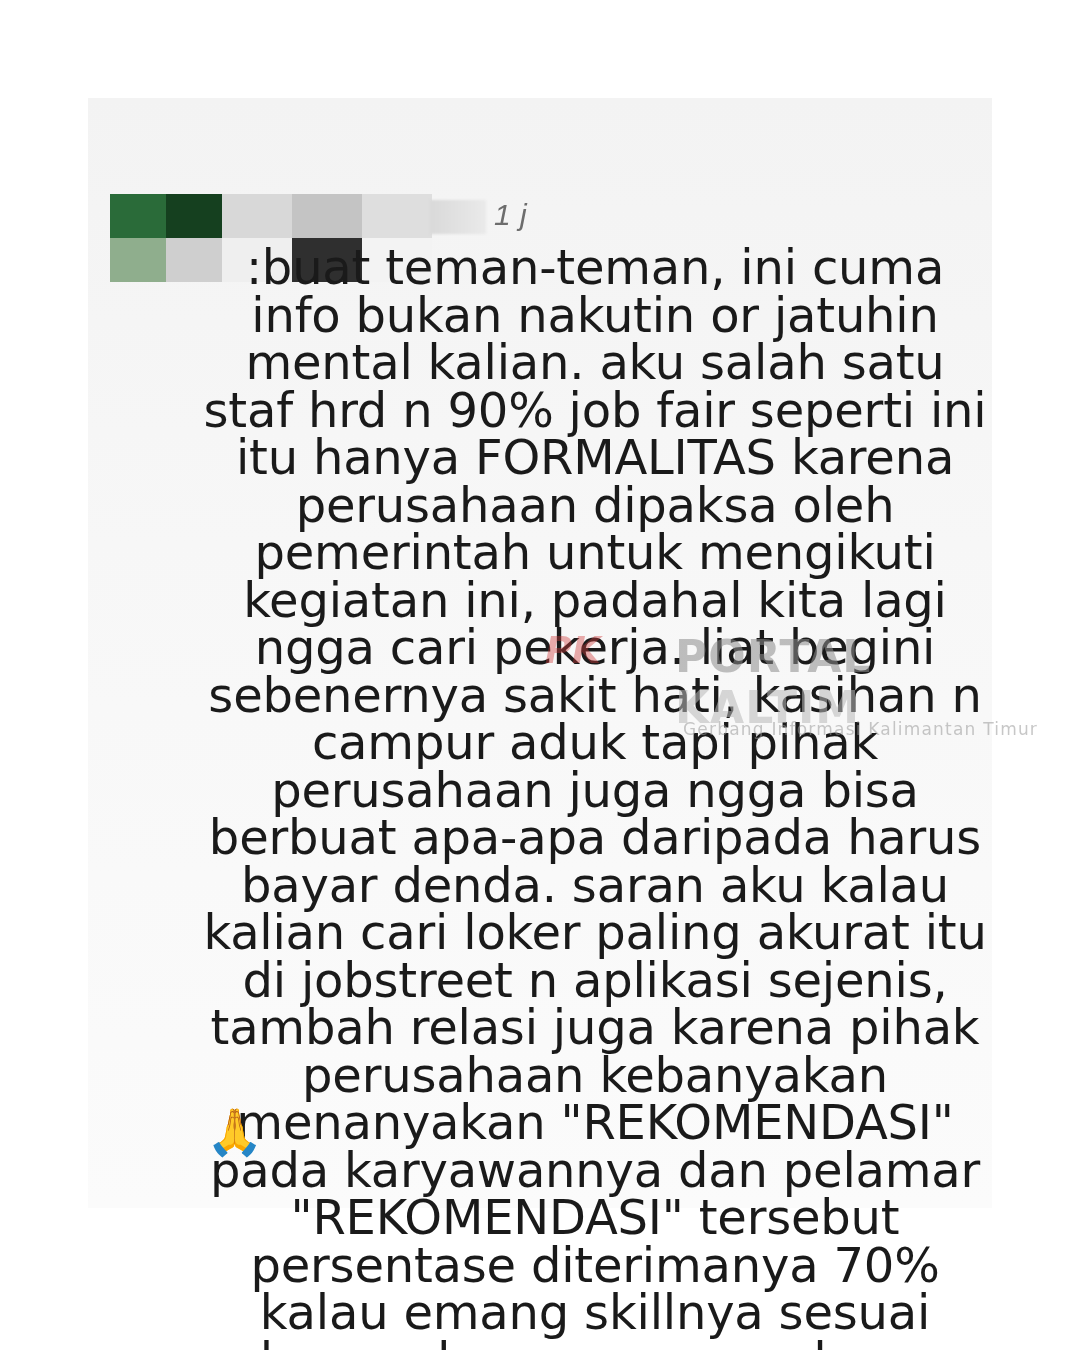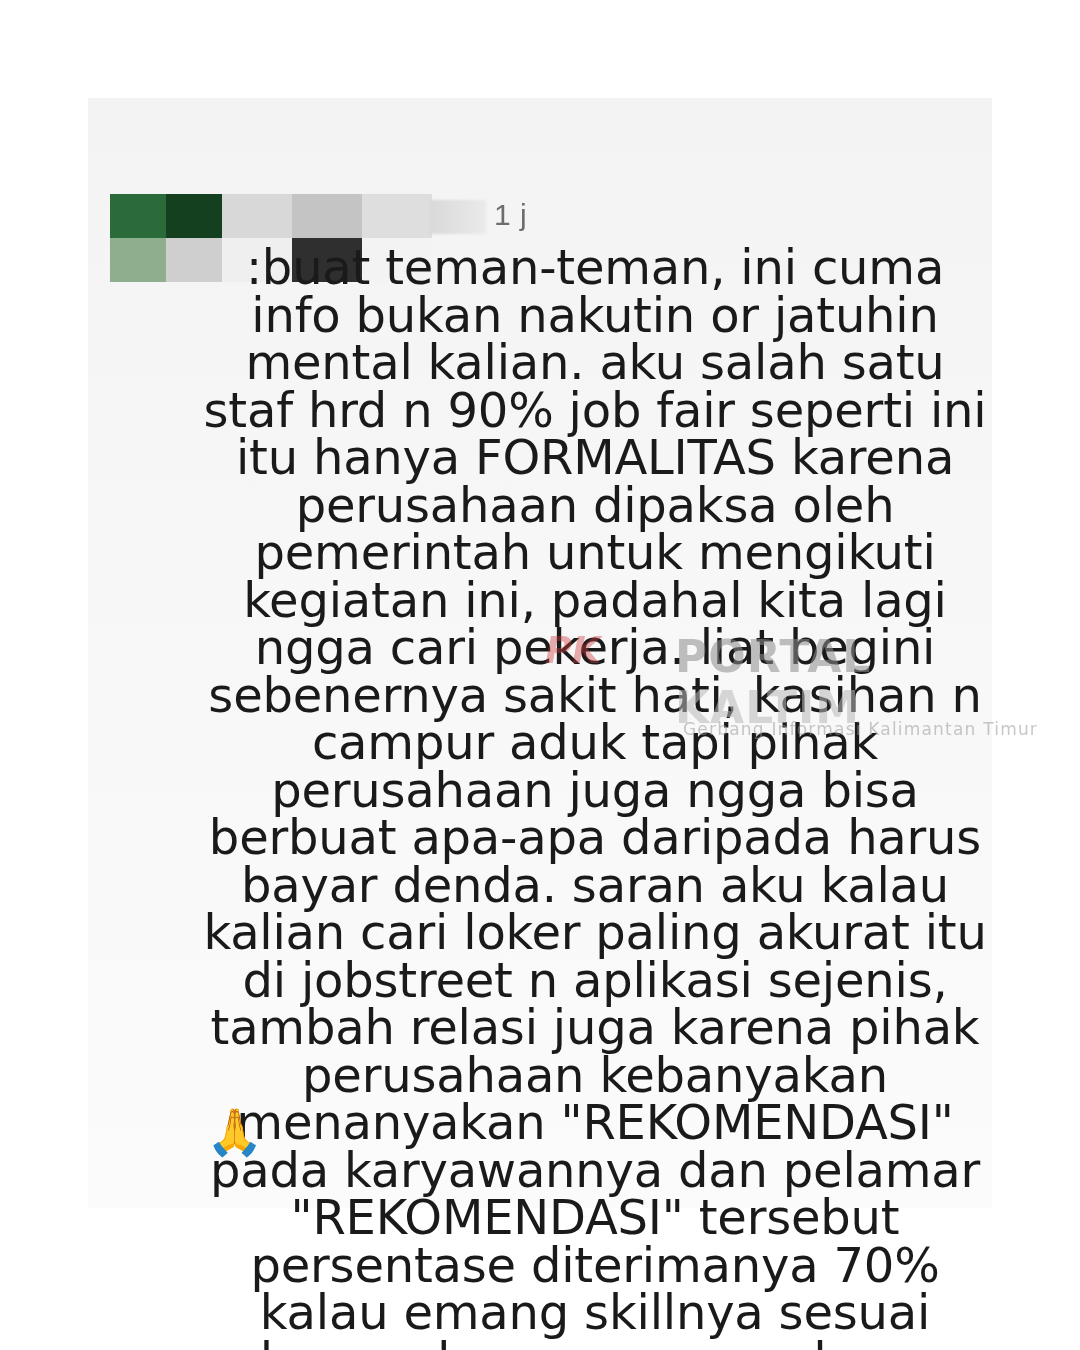--- a/index.html
+++ b/index.html
@@ -36,20 +36,21 @@
     background: linear-gradient(180deg, #f3f3f3 0%, #f7f7f7 40%, #fbfbfb 100%);
   }
 
   
   .comment-header {
     position: absolute;
     left: 12px;
     top: 96px;
     width: 880px;
     height: 92px;
+    font-style: italic;
   }
 
   .avatar-mosaic {
     position: absolute;
     left: 10px;
     top: 0px;
     width: 112px;
     height: 88px;
     display: grid;
     grid-template-columns: 56px 56px;

